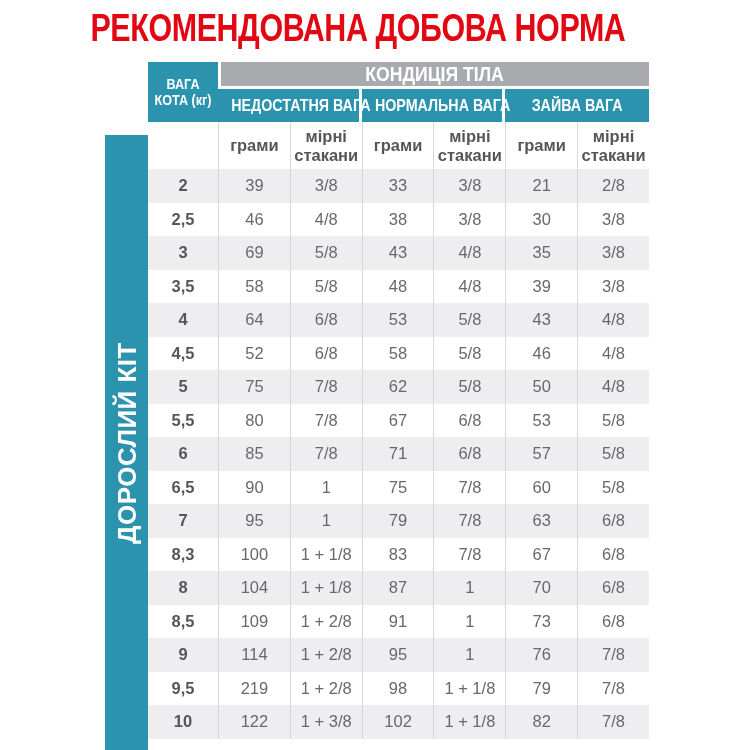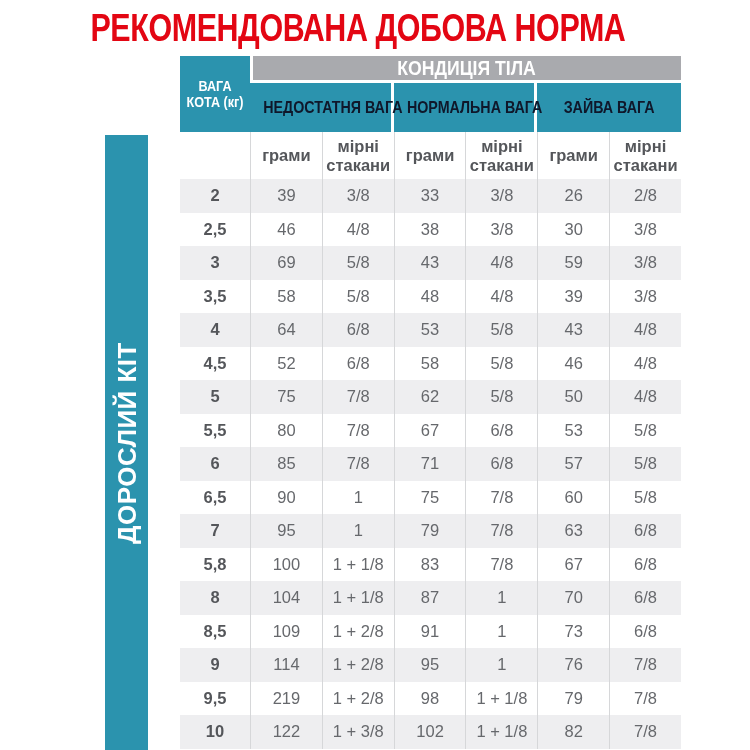--- a/index.html
+++ b/index.html
@@ -17,32 +17,32 @@
   .title span{display:inline-block;transform:scaleX(0.78);transform-origin:center;
     font-size:39px;font-weight:700;letter-spacing:-0.5px;color:var(--red);white-space:nowrap;}
 
   
   .strip{position:absolute;left:105px;top:135px;width:43px;height:615px;background:var(--teal);}
   .strip .vlabel{position:absolute;left:50%;top:50%;
     transform:translate(-50%,-50%) rotate(-90deg);transform-origin:center;
     color:#fff;font-weight:700;font-size:26px;letter-spacing:0.5px;white-space:nowrap;}
 
   
-  table.feed{position:absolute;left:148px;top:56px;width:501px;
-    border-collapse:separate;border-spacing:0;table-layout:fixed;margin-left:32px;}
+  table.feed{position:absolute;left:148px;top:62px;width:501px;
+    border-collapse:separate;border-spacing:0;table-layout:fixed;}
   col.c-w{width:70px;}
   col.c-d{width:71.8px;}
   th,td{padding:0;text-align:center;vertical-align:middle;}
 
   th.grayband{height:24px;background:var(--grayband);color:#fff;
     border-left:3px solid #fff;border-bottom:3px solid #fff;}
   th.grayband .cnd{font-size:21px;}
   th.weighthead{background:var(--teal);color:#fff;}
   th.weighthead .cnd{font-size:15px;line-height:16px;}
-  th.teal{height:49px;background:var(--teal);color:#0f172a;}
+  th.teal{height:33px;background:var(--teal);color:#ffffff;}
   th.teal.gapright{border-right:3px solid #fff;}
   th.teal .cnd{font-size:17px;}
   .cnd{display:inline-block;transform:scaleX(0.84);transform-origin:center;
     font-weight:700;white-space:nowrap;}
   th.weighthead .cnd{white-space:normal;}
 
   tr.subhead td{height:47px;background:#fff;color:var(--ink);
     font-weight:700;font-size:16.5px;line-height:19px;}
   tr.subhead td + td{border-left:1px solid var(--sep);}
 
@@ -105,39 +105,39 @@
         <td>мірні стакани</td>
       </tr>
     </thead>
     <tbody class="data">
         <tr>
           <td class="w">2</td>
           <td class="v">39</td>
           <td class="v">3/8</td>
           <td class="v">33</td>
           <td class="v">3/8</td>
-          <td class="v">26</td>
+          <td class="v">21</td>
           <td class="v">2/8</td>
         </tr>
         <tr>
           <td class="w">2,5</td>
           <td class="v">46</td>
           <td class="v">4/8</td>
           <td class="v">38</td>
           <td class="v">3/8</td>
           <td class="v">30</td>
           <td class="v">3/8</td>
         </tr>
         <tr>
           <td class="w">3</td>
           <td class="v">69</td>
           <td class="v">5/8</td>
           <td class="v">43</td>
           <td class="v">4/8</td>
-          <td class="v">59</td>
+          <td class="v">35</td>
           <td class="v">3/8</td>
         </tr>
         <tr>
           <td class="w">3,5</td>
           <td class="v">58</td>
           <td class="v">5/8</td>
           <td class="v">48</td>
           <td class="v">4/8</td>
           <td class="v">39</td>
           <td class="v">3/8</td>
@@ -199,21 +199,21 @@
         <tr>
           <td class="w">7</td>
           <td class="v">95</td>
           <td class="v">1</td>
           <td class="v">79</td>
           <td class="v">7/8</td>
           <td class="v">63</td>
           <td class="v">6/8</td>
         </tr>
         <tr>
-          <td class="w">5,8</td>
+          <td class="w">8,3</td>
           <td class="v">100</td>
           <td class="v">1 + 1/8</td>
           <td class="v">83</td>
           <td class="v">7/8</td>
           <td class="v">67</td>
           <td class="v">6/8</td>
         </tr>
         <tr>
           <td class="w">8</td>
           <td class="v">104</td>

